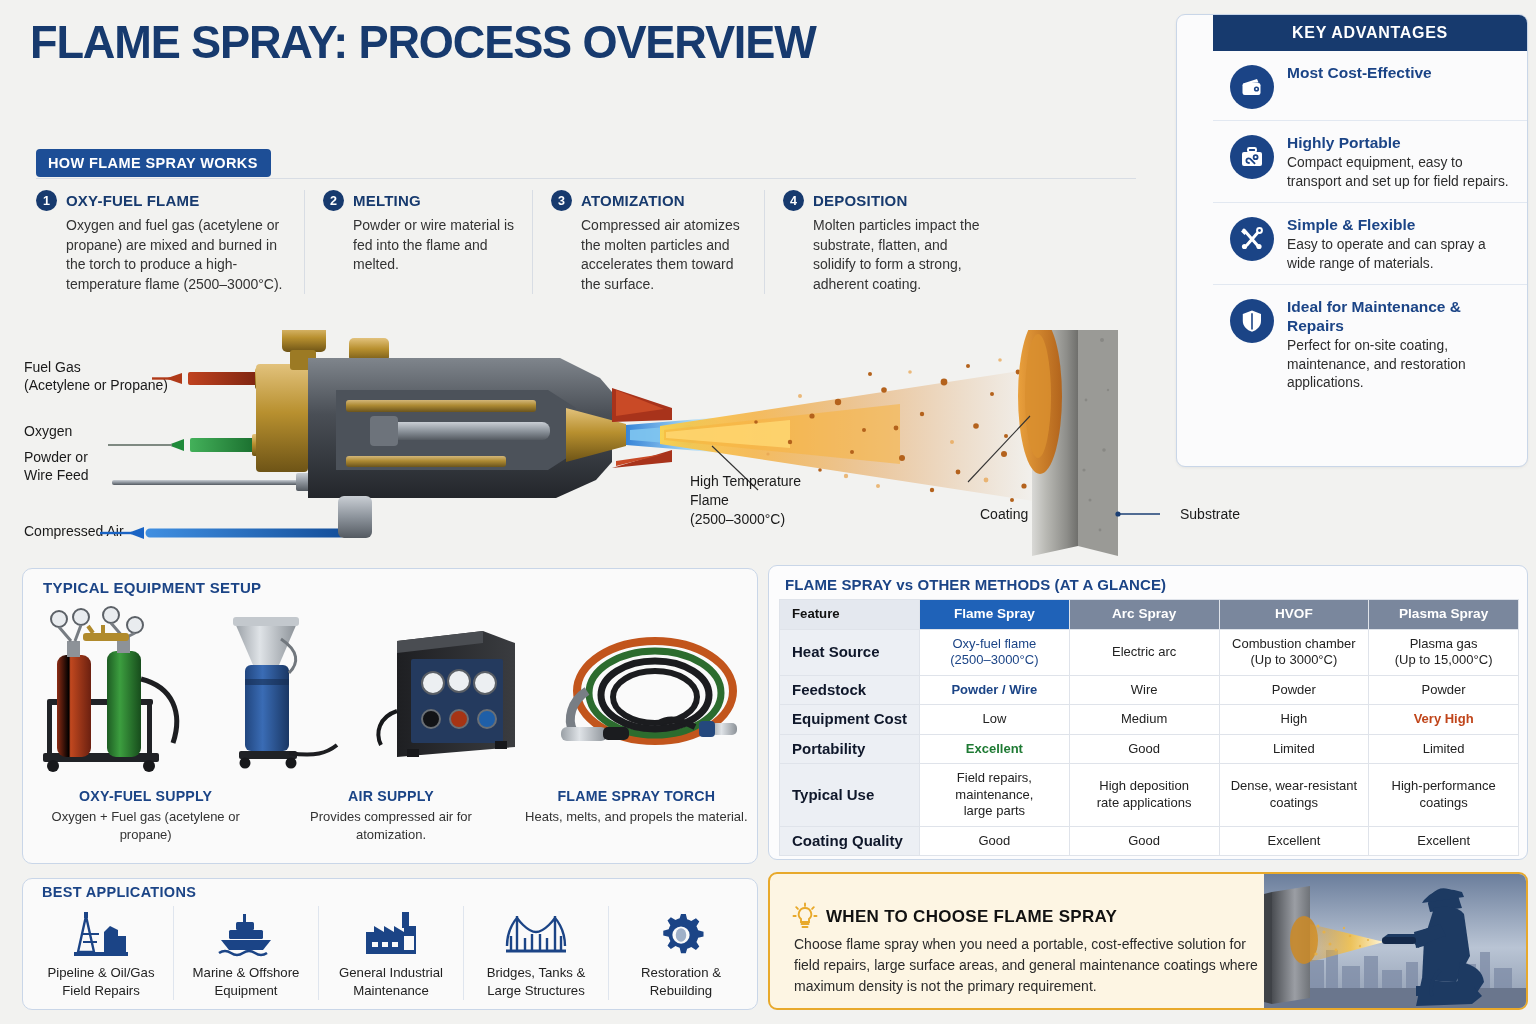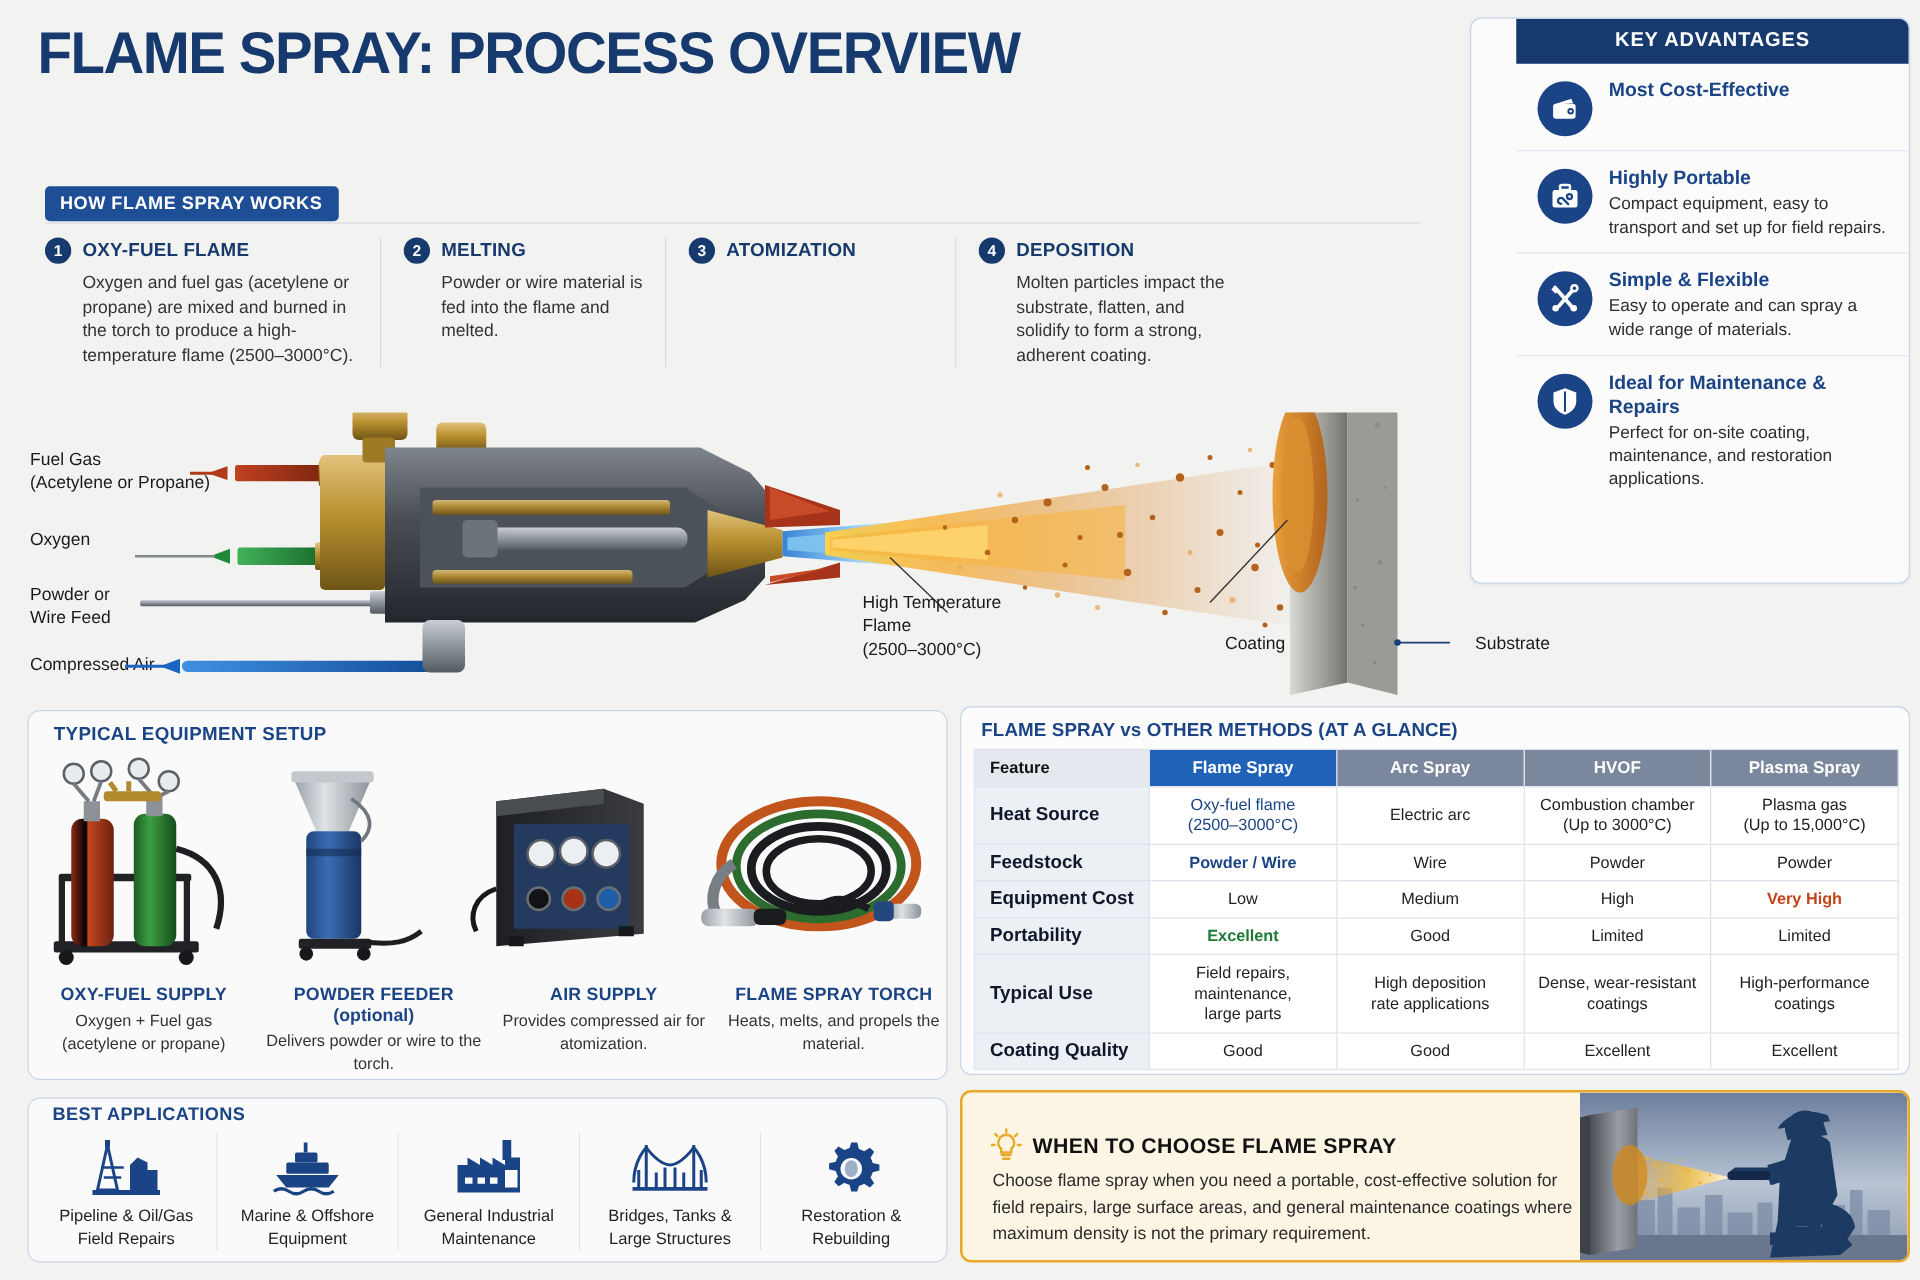--- a/index.html
+++ b/index.html
@@ -154,20 +154,21 @@
         <div class="num">2</div>
         <div class="step-title">MELTING</div>
       </div>
       <div class="step-body">Powder or wire material is fed into the flame and melted.</div>
     </div>
     <div class="step">
       <div class="step-head">
         <div class="num">3</div>
         <div class="step-title">ATOMIZATION</div>
       </div>
+      <div class="step-body">Compressed air atomizes the molten particles and accelerates them toward the surface.</div>
     </div>
     <div class="step">
       <div class="step-head">
         <div class="num">4</div>
         <div class="step-title">DEPOSITION</div>
       </div>
       <div class="step-body">Molten particles impact the substrate, flatten, and solidify to form a strong, adherent coating.</div>
     </div>
   </div>
 
@@ -238,21 +239,21 @@
   </div>
 
   <div class="diagram">
 
     <div class="dlabel" style="left:24px; top:28px;">
       <span>Fuel Gas</span><br><span>(Acetylene or Propane)</span>
     </div>
     <div class="dlabel" style="left:24px; top:92px;">
       <span>Oxygen</span>
     </div>
-    <div class="dlabel" style="left:24px; top:136px;">
+    <div class="dlabel" style="left:24px; top:118px;">
       <span>Powder or</span><br><span>Wire Feed</span>
     </div>
     <div class="dlabel" style="left:24px; top:192px;">
       <span>Compressed Air</span>
     </div>
 
     <svg width="1160" height="240" style="position:absolute;left:0;top:0;">
       <defs>
         <linearGradient id="gFuel" x1="0" y1="0" x2="1" y2="0">
           <stop offset="0%" stop-color="#c0421f"></stop>
@@ -536,25 +537,20 @@
           <rect x="140" y="102" width="16" height="16" rx="4" fill="#24487d"></rect>
           <path d="M136 108 C 120 100, 110 98, 100 104" stroke="#1b1c1f" stroke-width="6" fill="none"></path>
         </g>
       </svg>
     </div>
 
     <div class="eq-cols">
       <div class="eq-col">
         <h5>OXY-FUEL SUPPLY</h5>
         <p>Oxygen + Fuel gas (acetylene or propane)</p>
-      </div>
-      <div class="eq-col">
-        <h5>POWDER FEEDER</h5>
-        <div class="opt">(optional)</div>
-        <p>Delivers powder or wire to the torch.</p>
       </div>
       <div class="eq-col">
         <h5>AIR SUPPLY</h5>
         <p>Provides compressed air for atomization.</p>
       </div>
       <div class="eq-col">
         <h5>FLAME SPRAY TORCH</h5>
         <p>Heats, melts, and propels the material.</p>
       </div>
     </div>

